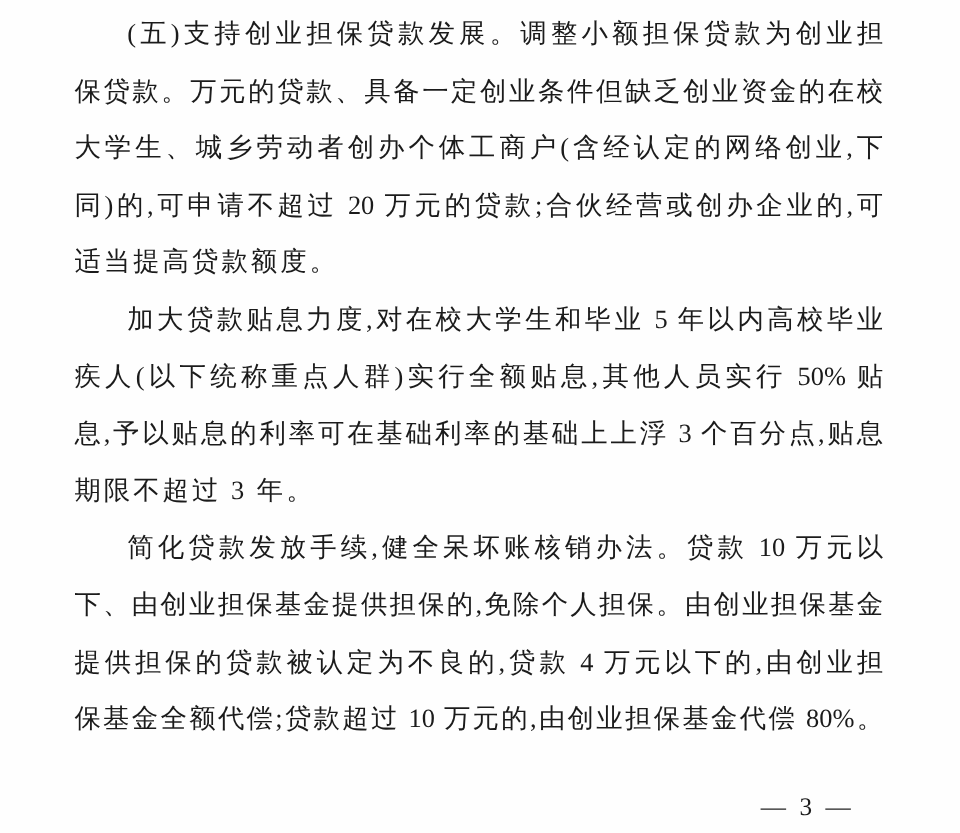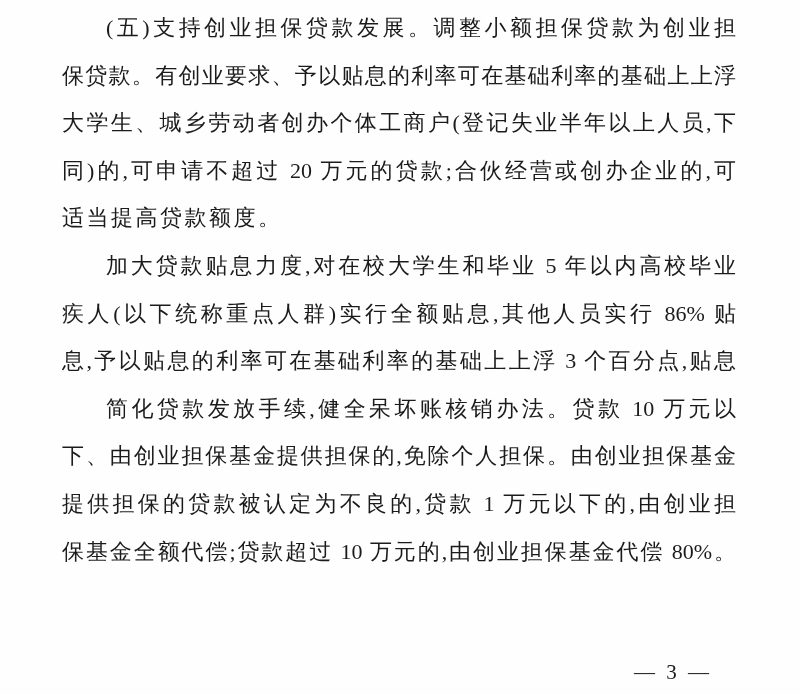--- a/index.html
+++ b/index.html
@@ -54,30 +54,31 @@
     white-space: nowrap;
   }
 </style>
 </head>
 <body>
 
 <div class="page">
   <div class="text-block">
 
     <div class="line indent"><span class="heading">(五)支持创业担保贷款发展。</span><span>调整小额担保贷款为创业担</span></div>
-    <div class="line">保贷款。有创业要求、予以贴息的利率可在基础利率的基础上上浮</div>
-    <div class="line">大学生、城乡劳动者创办个体工商户(登记失业半年以上人员,下</div>
+    <div class="line">保贷款。万元的贷款、具备一定创业条件但缺乏创业资金的在校</div>
+    <div class="line">大学生、城乡劳动者创办个体工商户(含经认定的网络创业,下</div>
     <div class="line">同)的,可申请不超过 20 万元的贷款;合伙经营或创办企业的,可</div>
     <div class="line short">适当提高贷款额度。</div>
 
     <div class="line indent">加大贷款贴息力度,对在校大学生和毕业 5 年以内高校毕业</div>
-    <div class="line">疾人(以下统称重点人群)实行全额贴息,其他人员实行 86% 贴</div>
+    <div class="line">疾人(以下统称重点人群)实行全额贴息,其他人员实行 50% 贴</div>
     <div class="line">息,予以贴息的利率可在基础利率的基础上上浮 3 个百分点,贴息</div>
+    <div class="line short">期限不超过 3 年。</div>
 
     <div class="line indent">简化贷款发放手续,健全呆坏账核销办法。贷款 10 万元以</div>
     <div class="line">下、由创业担保基金提供担保的,免除个人担保。由创业担保基金</div>
-    <div class="line">提供担保的贷款被认定为不良的,贷款 1 万元以下的,由创业担</div>
+    <div class="line">提供担保的贷款被认定为不良的,贷款 4 万元以下的,由创业担</div>
     <div class="line">保基金全额代偿;贷款超过 10 万元的,由创业担保基金代偿 80%。</div>
 
   </div>
 
   <div class="page-number">— 3 —</div>
 </div>
 
 </body></html>

